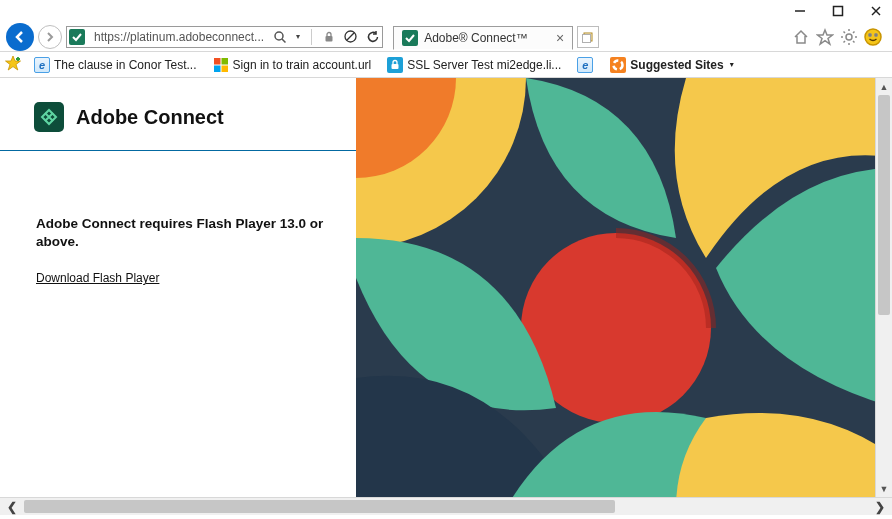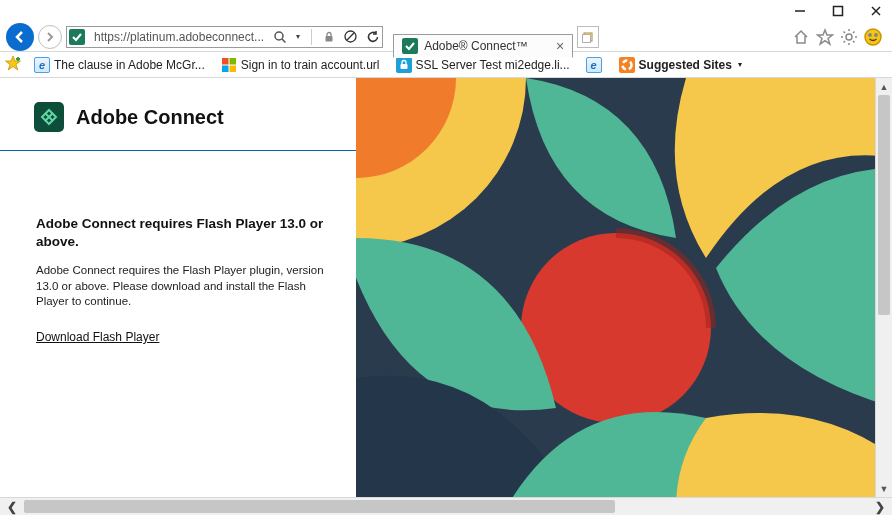--- a/index.html
+++ b/index.html
@@ -20,21 +20,21 @@
   .urlbox .favicon { width:16px; height:16px; }
   .urlbox .urltext { flex:1; font-size:12px; color:#555; overflow:hidden; white-space:nowrap; text-overflow:ellipsis; }
   .urlbox .mag { width:14px; height:14px; }
   .urlbox .dd { font-size:8px; color:#444; }
   .urlbox .sep { width:1px; height:16px; background:#ccc; margin:0 2px;}
   .urlbox .lock { width:12px; height:12px; }
   .urlbox .stop { width:13px; height:13px; }
   .urlbox .refresh { width:14px; height:14px; }
 
   .tabstrip { display:flex; align-items:center; margin-left:6px; height:26px; }
-  .tab { display:flex; align-items:center; gap:6px; height:24px; border:1px solid #9c9c9c; border-bottom:1px solid #fff; padding:0 8px; background:#fcfcfc; min-width:180px; position:relative; top:9px; }
+  .tab { display:flex; align-items:center; gap:6px; height:24px; border:1px solid #9c9c9c; border-bottom:1px solid #fff; padding:0 8px; background:#fcfcfc; min-width:180px; position:relative; top:1px; }
   .tab .favicon { width:16px; height:16px; }
   .tab .tabtitle { font-size:12px; color:#333; flex:1; white-space:nowrap; overflow:hidden; }
   .tab .tabclose { font-size:14px; color:#666; }
   .newtab { width:22px; height:22px; border:1px solid #bcbcbc; margin-left:4px; display:flex; align-items:center; justify-content:center; background:#fff; }
   .newtab svg { width:12px; height:12px; }
 
   .righticons { margin-left:auto; display:flex; align-items:center; gap:6px; padding-right:4px; }
   .righticons svg { width:18px; height:18px; stroke:#8a8a8a; stroke-width:1.5; fill:none; }
   .smiley { width:18px; height:18px; }
 
@@ -178,21 +178,21 @@
     <svg viewBox="0 0 18 18">
         <path d="M9 2 L11 7 L16.5 7 L12 10.5 L13.8 16 L9 12.6 L4.2 16 L6 10.5 L1.5 7 L7 7 Z" fill="#f5c518" stroke="#c89400" stroke-width="0.8"></path>
         <path d="M14 3 L14 7 M12 5 L16 5" stroke="#2d9b3a" stroke-width="1.8"></path>
       </svg>
   </span>
 
   <div class="bmitem">
     <span class="bmicon ieicon">
         <span class="e">e</span>
       </span>
-    <span>The clause in Adobe McGr...</span>
+    <span>The clause in Conor Test...</span>
   </div>
   <div class="bmitem">
     <svg class="bmicon" viewBox="0 0 16 16">
         <rect x="1" y="1" width="6.5" height="6.5" fill="#f25022"></rect>
         <rect x="8.5" y="1" width="6.5" height="6.5" fill="#7fba00"></rect>
         <rect x="1" y="8.5" width="6.5" height="6.5" fill="#00a4ef"></rect>
         <rect x="8.5" y="8.5" width="6.5" height="6.5" fill="#ffb900"></rect>
       </svg>
     <span>Sign in to train account.url</span>
   </div>
@@ -228,21 +228,20 @@
           <rect width="30" height="30" rx="5" fill="#0d4d3a"></rect>
           <g stroke="#5fd6a3" stroke-width="2" fill="none">
             <path d="M8 15 L15 8 L22 15 L15 22 Z"></path>
             <path d="M11 11 L19 19 M19 11 L11 19"></path>
           </g>
         </svg>
       <span class="brandtitle">Adobe Connect</span>
     </div>
     <div class="msgblock">
       <div class="msgtitle">Adobe Connect requires Flash Player 13.0 or above.</div>
-      <div class="msgbody">Adobe Connect requires the Flash Player plugin, version 13.0 or above. Please download and install the Flash Player to continue.</div>
       <a class="msglink" href="#">Download Flash Player</a>
     </div>
   </div>
 
   <div class="artpanel">
     <svg width="540" height="430" viewBox="0 0 540 430">
       <rect width="540" height="430" fill="#2a3b4d"></rect>
 
       <path d="M0 0 H170 A170 170 0 0 1 0 170 Z" fill="#f5c84b"></path>
 

